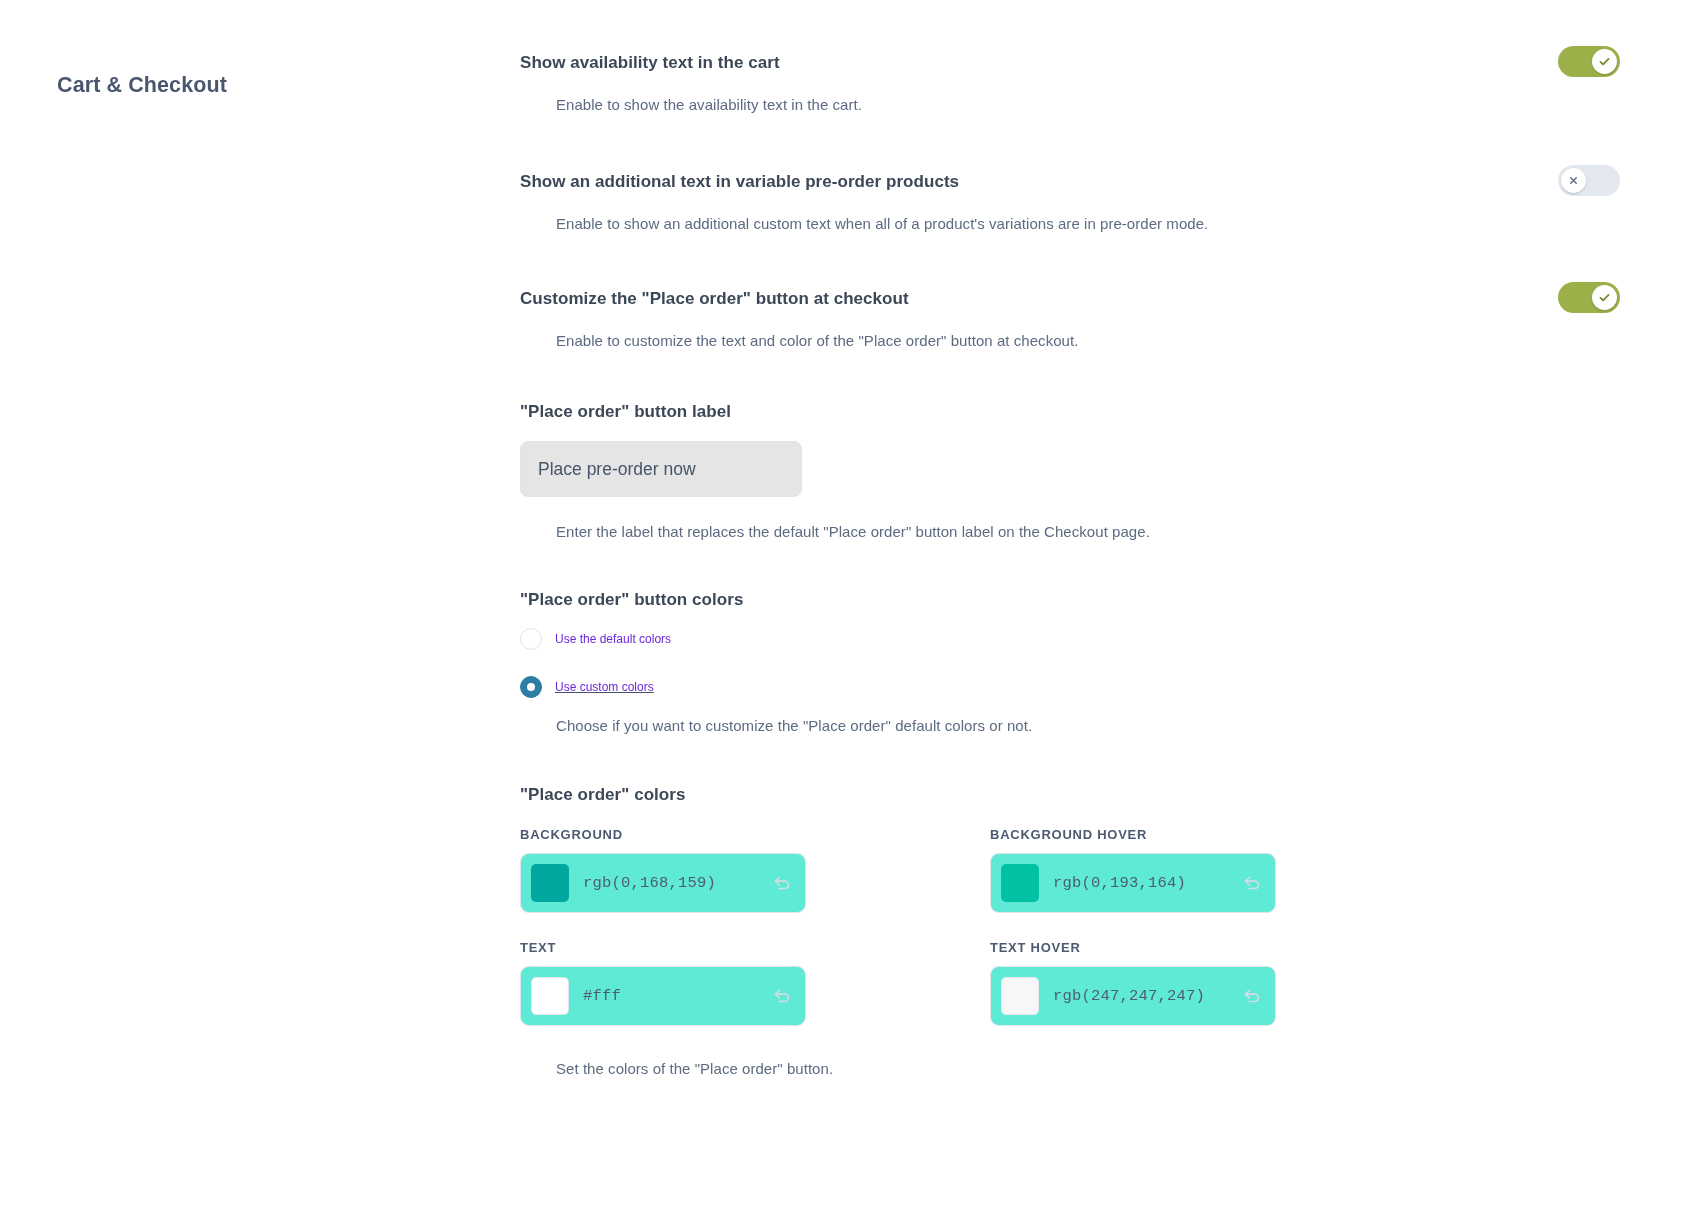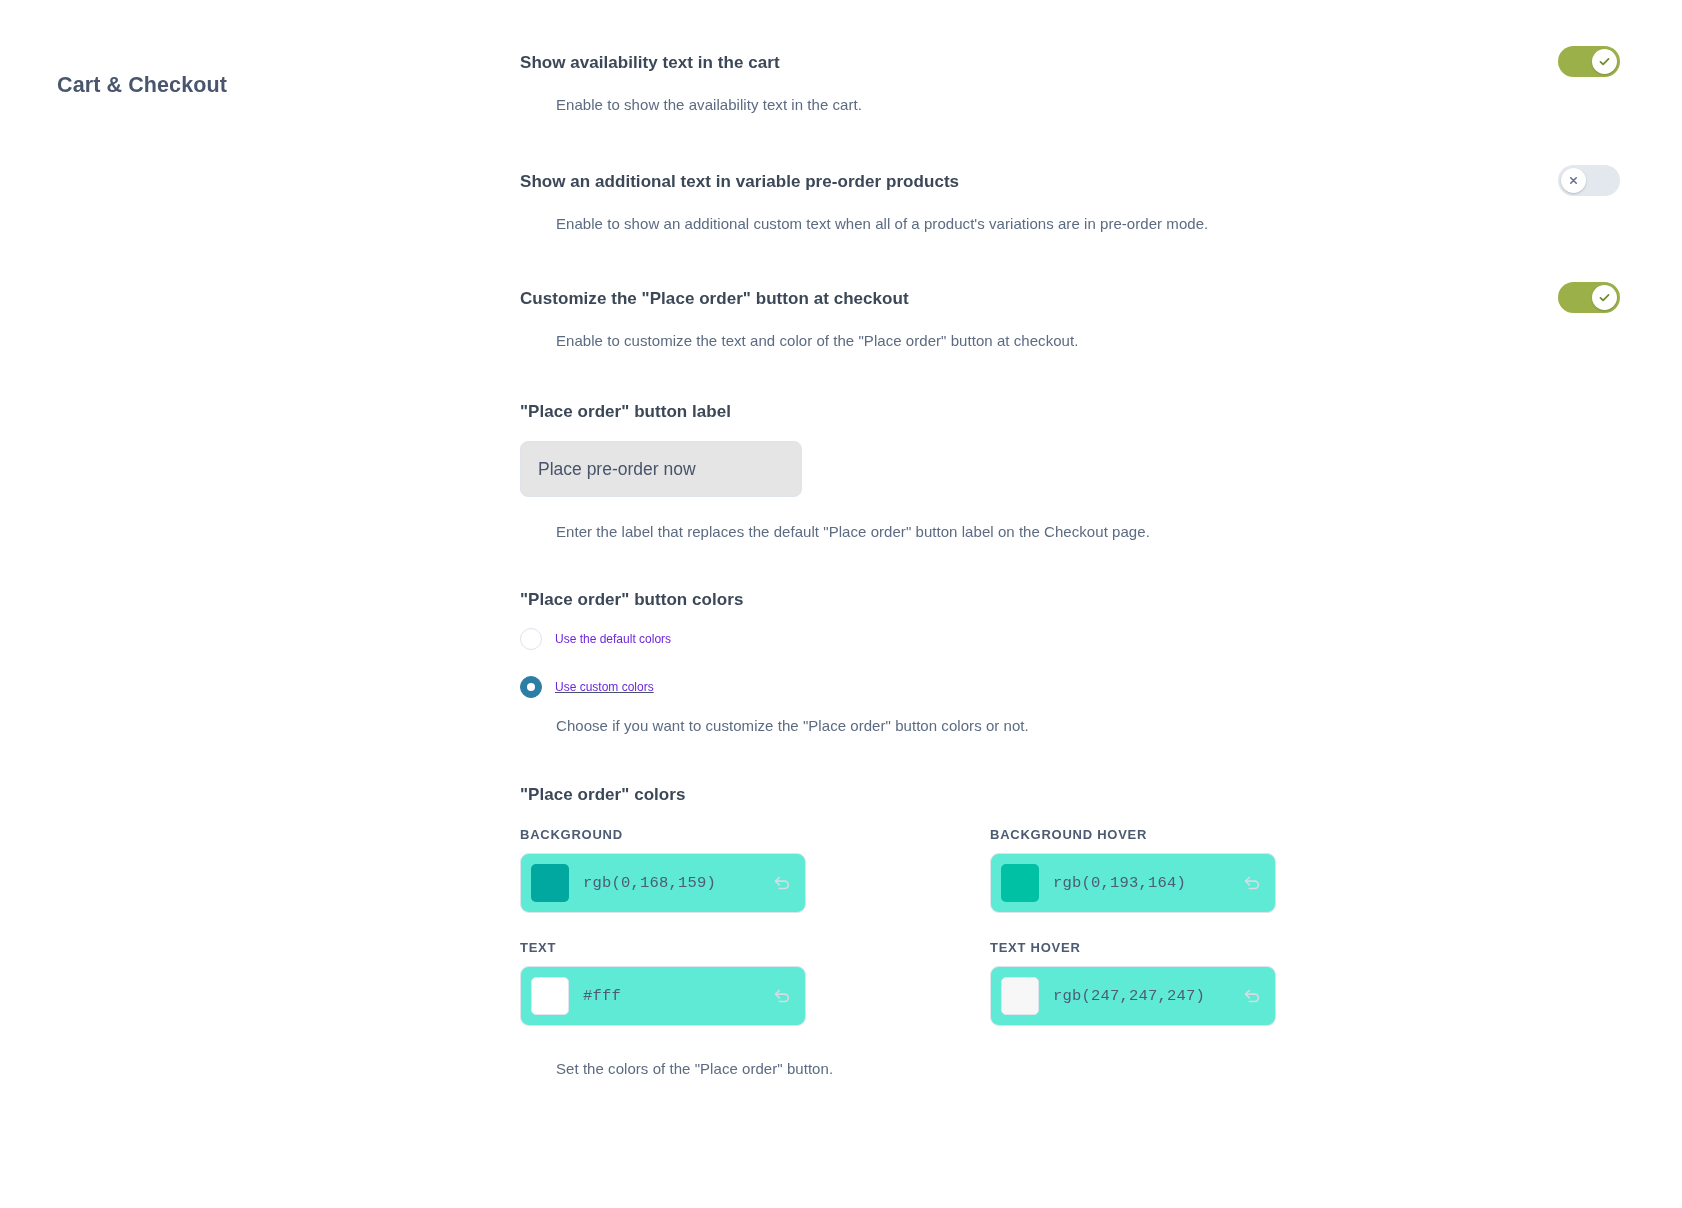--- a/index.html
+++ b/index.html
@@ -277,21 +277,21 @@
       <div class="radio-row" style="margin-top:14px;">
         <span class="radio unchecked"></span>
         <span class="radio-label">Use the default colors</span>
       </div>
 
       <div class="radio-row" style="margin-top:24px;text-decoration:underline;">
         <span class="radio checked"></span>
         <span class="radio-label">Use custom colors</span>
       </div>
 
-      <div class="field-desc" style="margin-top:15px;">Choose if you want to customize the "Place order" button colors or not.</div>
+      <div class="field-desc" style="margin-top:15px;">Choose if you want to customize the "Place order" default colors or not.</div>
     </div>
 
     <div class="field-row" style="margin-top:44px;">
       <div class="field-title">"Place order" colors</div>
 
       <div class="color-grid" style="margin-top:19px;">
 
         <div class="color-cell">
           <div class="color-label">BACKGROUND</div>
           <div class="color-field">

